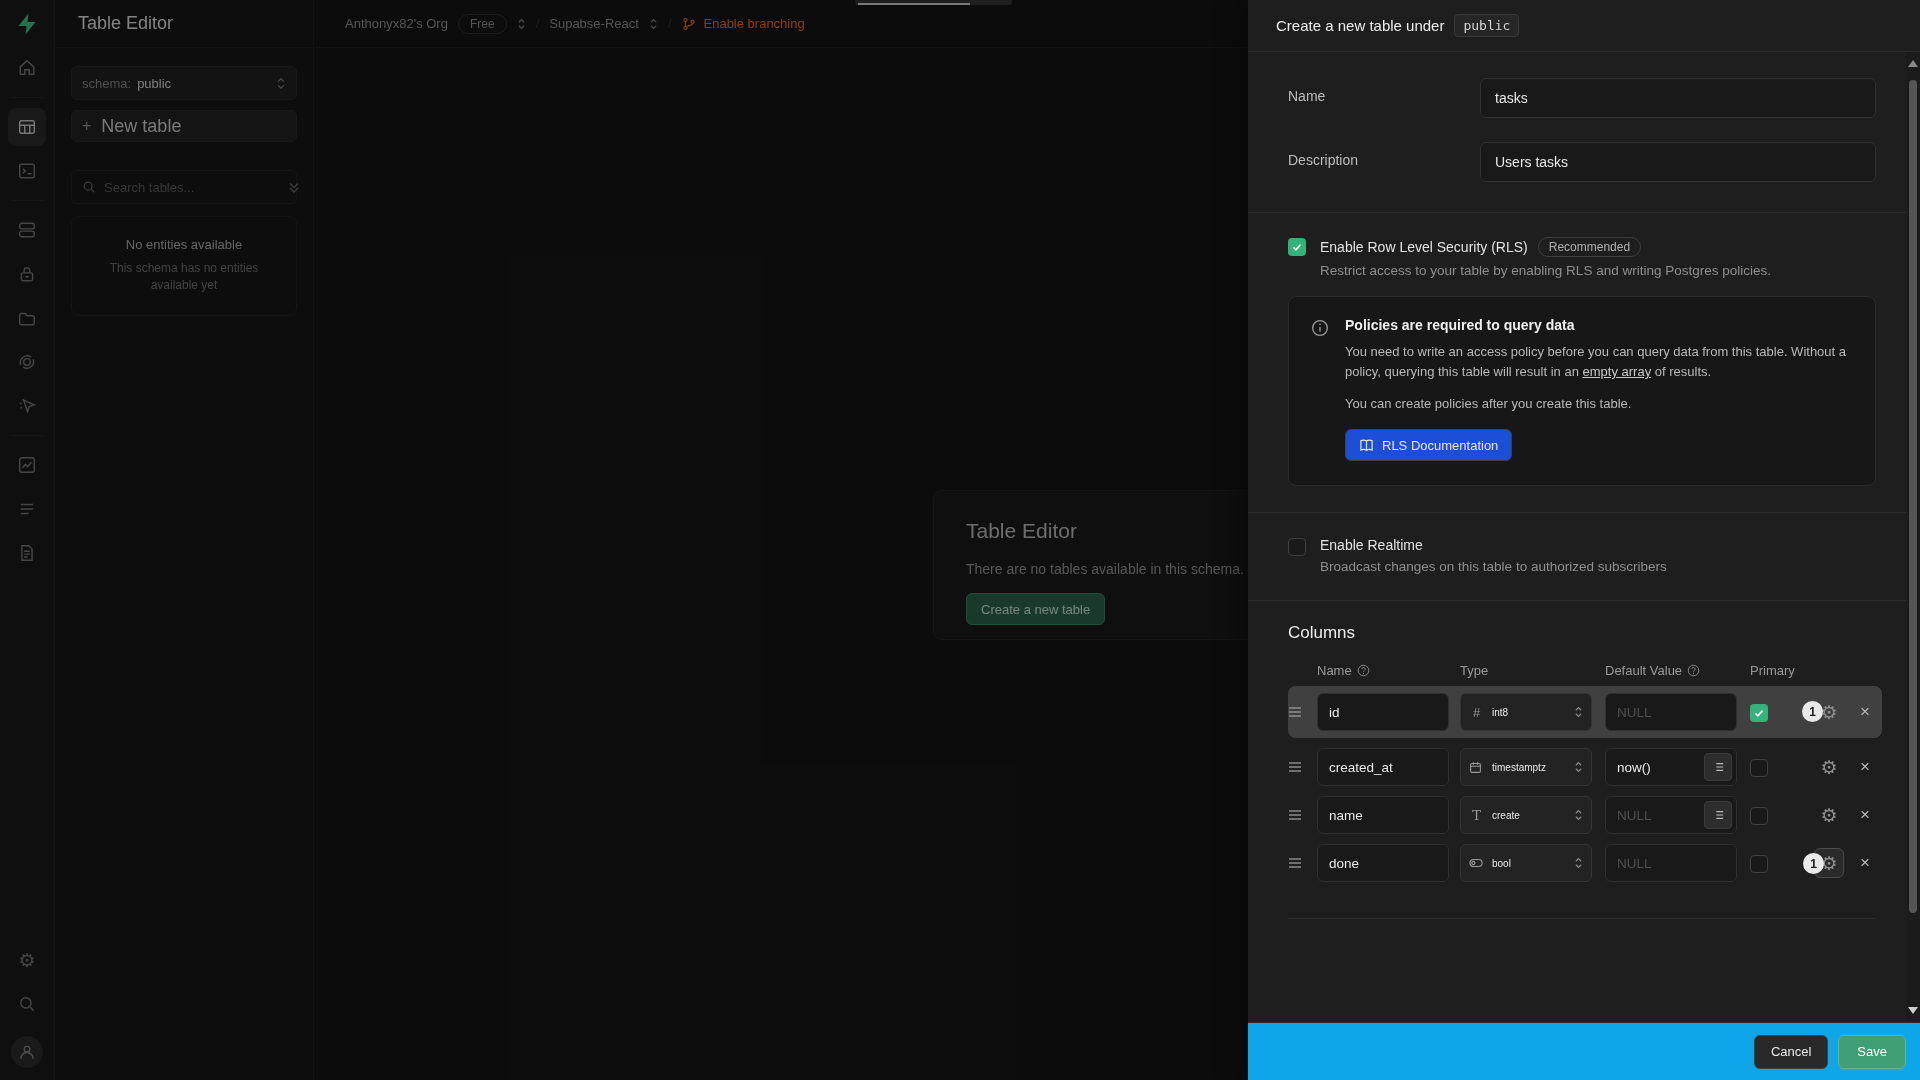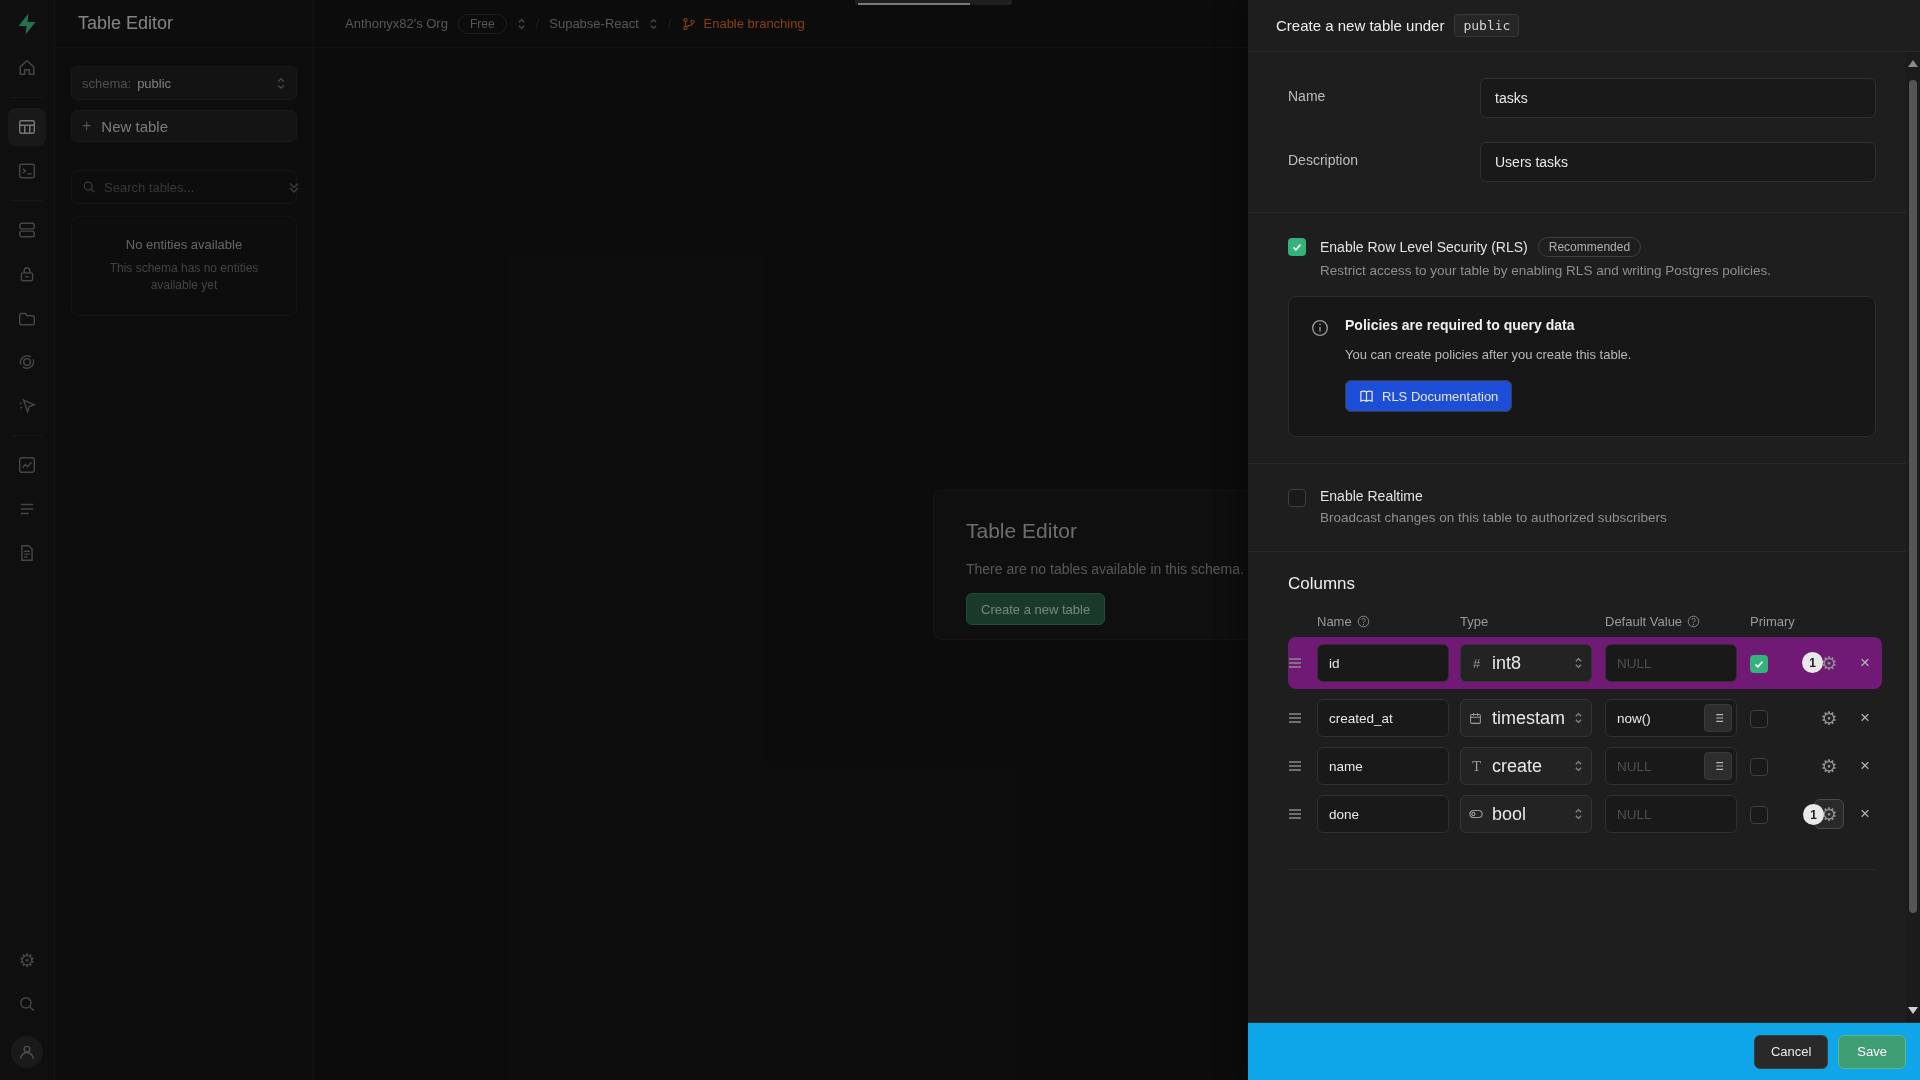--- a/index.html
+++ b/index.html
@@ -29,21 +29,21 @@
   .sidebar-title { font-size:18px; color:#ededed; }
   .sidebar-body { padding:18px 16px; }
   .schema-select { height:34px; background:#242424; border:1px solid #2e2e2e; border-radius:6px;
     display:flex; align-items:center; padding:0 10px; cursor:pointer; }
   .schema-select .lbl { color:#8f8f8f; font-size:13px; }
   .schema-select .val { color:#e3e3e3; font-size:13px; margin-left:6px; }
   .schema-select .chev { margin-left:auto; color:#8a8a8a; }
   .newtable-btn { height:32px; margin-top:10px; background:#262626; border:1px solid #2e2e2e;
     border-radius:6px; display:flex; align-items:center; padding:0 10px; gap:10px; cursor:pointer; }
   .newtable-btn .plus { color:#9a9a9a; font-size:16px; line-height:1; }
-  .newtable-btn .txt { color:#dcdcdc; font-size:15px; }
+  .newtable-btn .txt { color:#dcdcdc; font-size:18px; }
   .search-box { margin-top:28px; height:34px; border:1px solid #272727; border-radius:6px;
     display:flex; align-items:center; padding:0 10px; gap:8px; color:#6f6f6f; }
   .search-box input { background:transparent; border:none; outline:none; color:#d8d8d8;
     font-size:13px; flex:1; font-family:inherit; }
   .search-box input::placeholder { color:#646464; }
   .empty-box { margin-top:12px; border:1px solid #262626; border-radius:8px; padding:20px 14px;
     text-align:center; }
   .empty-box .t1 { color:#b9b9b9; font-size:13px; }
   .empty-box .t2 { color:#7a7a7a; font-size:12px; margin-top:8px; line-height:1.45; }
 
@@ -120,29 +120,29 @@
   .vsep { width:1px; height:22px; background:#333; }
   .grid-head { display:flex; align-items:center; margin-top:20px; font-size:13px; color:#9a9a9a; }
   .col-handle { width:20px; flex:none; }
   .col-name { width:132px; flex:none; margin-left:9px; }
   .col-type { width:132px; flex:none; margin-left:11px; }
   .col-def  { width:132px; flex:none; margin-left:13px; }
   .col-prim { width:46px; flex:none; margin-left:13px; }
   .hlp { display:inline-flex; vertical-align:-2px; margin-left:5px; color:#8a8a8a; }
 
   .colrow { display:flex; align-items:center; margin-top:10px; }
-  .colrow.highlight { background:#701a75; border-radius:8px; padding:7px 6px 7px 0; margin:8px -6px 6px 0; }
+  .colrow.highlight { background:#404040; border-radius:8px; padding:7px 6px 7px 0; margin:8px -6px 6px 0; }
   .drag { color:#8a8a8a; display:flex; justify-content:flex-start; cursor:grab; }
   .cinput { height:38px; background:#191919; border:1px solid #303030; border-radius:6px;
     color:#e8e8e8; font-size:13.5px; padding:0 11px; outline:none; width:100%; font-family:inherit; }
   .cinput::placeholder { color:#4f4f4f; }
   .typesel { height:38px; background:#232323; border:1px solid #343434; border-radius:6px;
     display:flex; align-items:center; padding:0 8px; gap:8px; cursor:pointer; width:100%; }
   .typesel .ticon { color:#9a9a9a; width:15px; text-align:center; flex:none; font-size:13px; }
-  .typesel .tname { font-size:18px; color:#e8e8e8; white-space:nowrap; overflow:hidden; flex:1; }
+  .typesel .tname { font-size:10px; color:#e8e8e8; white-space:nowrap; overflow:hidden; flex:1; }
   .typesel .chev { color:#8a8a8a; flex:none; }
   .defwrap { position:relative; width:100%; }
   .defwrap .cinput { padding-right:34px; }
   .listbtn { position:absolute; right:5px; top:5px; width:28px; height:28px; background:#2d2d2d;
     border:1px solid #3a3a3a; border-radius:4px; display:flex; align-items:center; justify-content:center;
     color:#b9b9b9; cursor:pointer; }
   .primcell { width:46px; flex:none; margin-left:13px; display:flex; justify-content:flex-start; }
   .rowactions { margin-left:auto; display:flex; align-items:center; gap:10px; }
   .gearbtn { position:relative; width:30px; height:30px; display:flex; align-items:center;
     justify-content:center; color:#8f8f8f; cursor:pointer; border-radius:6px; }
@@ -390,20 +390,23 @@
       <div class="info-card">
         <span style="color:#9a9a9a; margin-top:2px;">
           <svg width="18" height="18" viewBox="0 0 16 16" fill="none" stroke="currentColor" stroke-width="1.2">
               <circle cx="8" cy="8" r="6.5"></circle>
               <path d="M8 7.2v4"></path>
               <circle cx="8" cy="4.8" r="0.7" fill="currentColor" stroke="none"></circle>
             </svg>
         </span>
         <div>
           <div class="ic-title">Policies are required to query data</div>
+          <div class="ic-body">
+            <span>You need to write an access policy before you can query data from this table. Without a policy, querying this table will result in an </span><a>empty array</a><span> of results.</span>
+          </div>
           <div class="ic-body2">You can create policies after you create this table.</div>
           <div class="btn">
             <span>
               <svg width="15" height="15" viewBox="0 0 16 16" fill="none" stroke="currentColor" stroke-width="1.3">
                   <path d="M8 3.2C6.5 2 4 2 2 2.8v10c2-.8 4.5-.8 6 .4 1.5-1.2 4-1.2 6-.4v-10C12 2 9.5 2 8 3.2zM8 3.2v10.4"></path>
                 </svg>
             </span>
             <span>RLS Documentation</span>
           </div>
         </div>

